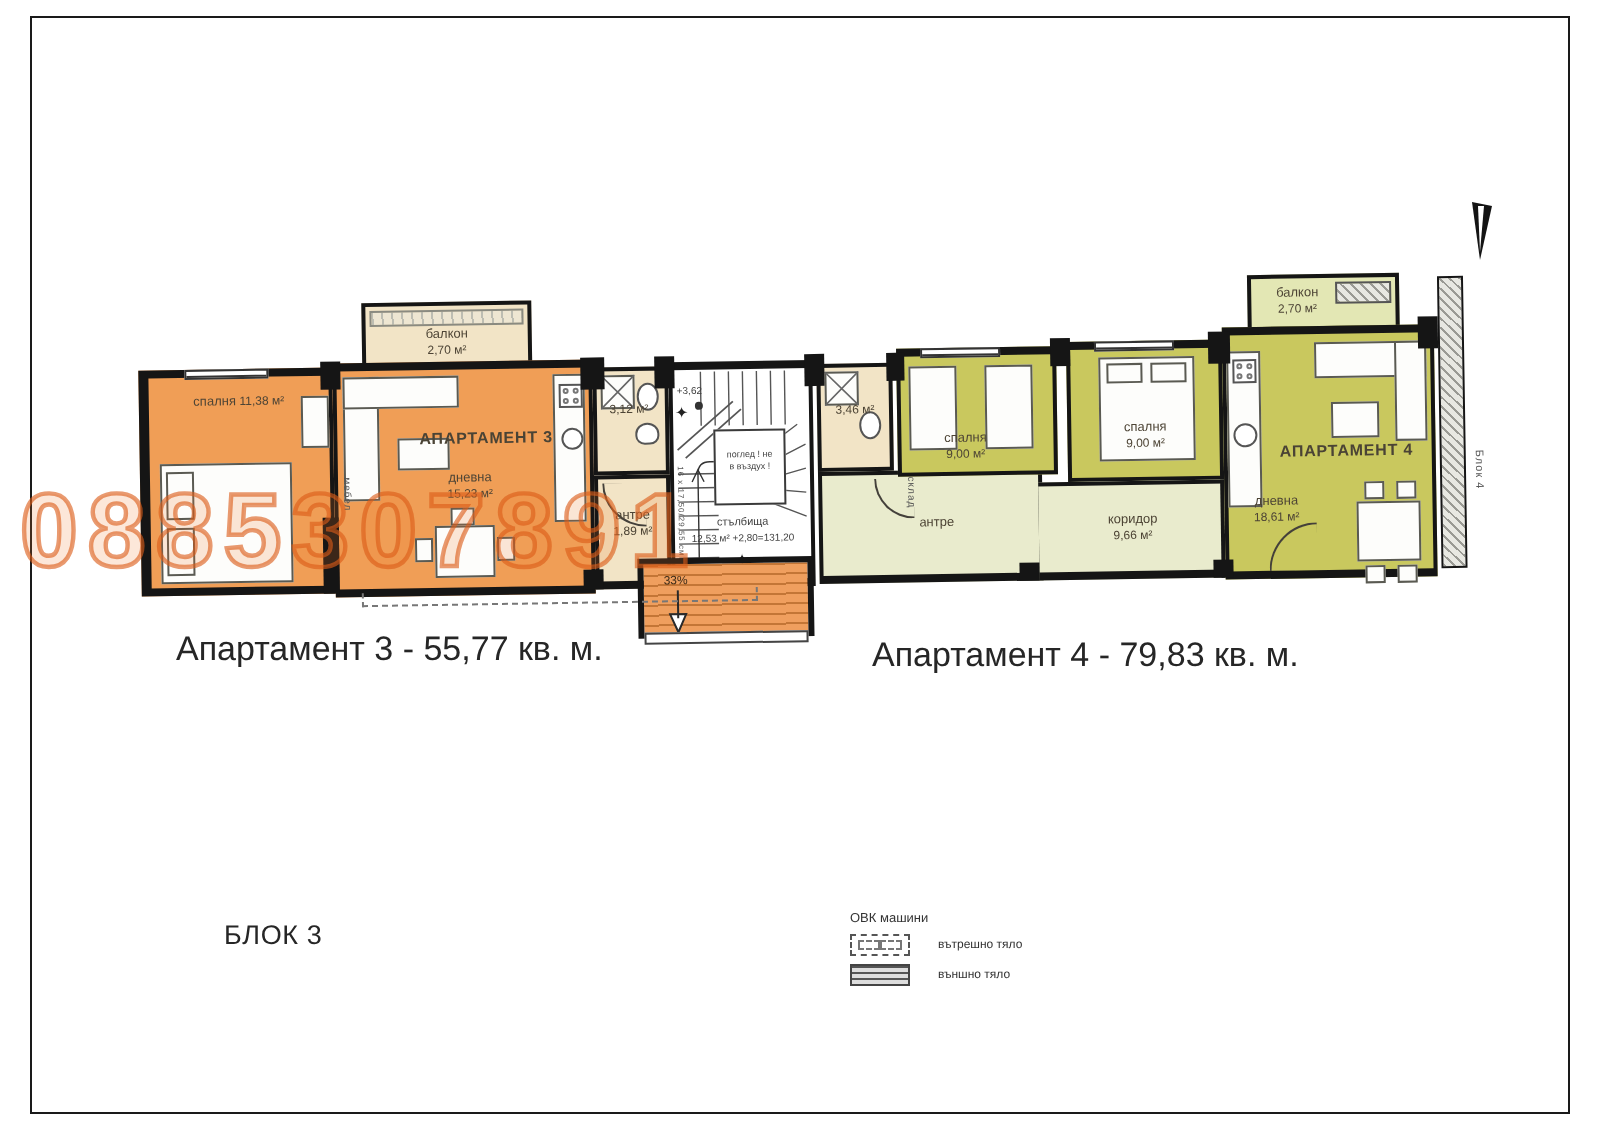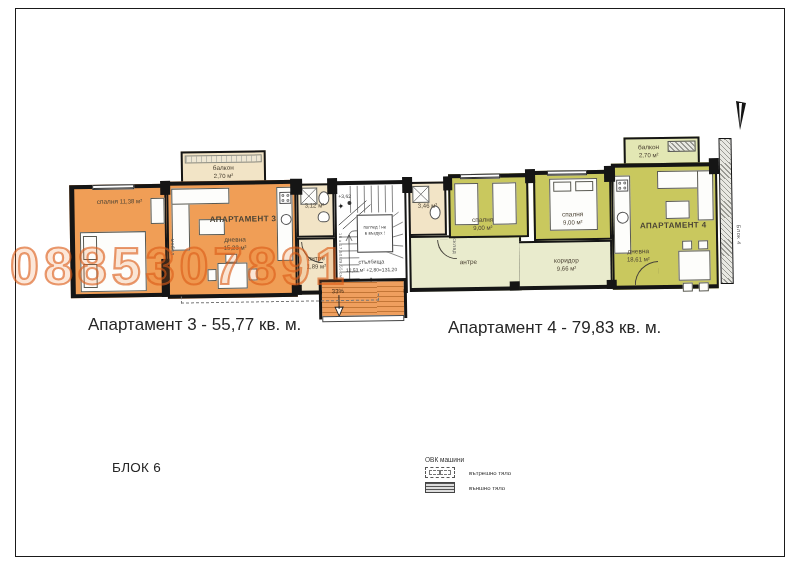--- a/index.html
+++ b/index.html
@@ -249,23 +249,23 @@
   </div>
 
   <div class="watermark">0885307891</div>
 
   <svg width="16" height="32" viewBox="0 0 16 32" style="position:absolute;left:733px;top:100px;">
     <polygon points="3,1 13,3 7,30" fill="#141414"></polygon>
     <polygon points="6,3 9,3 7,26" fill="#fff"></polygon>
   </svg>
 
   <div class="caption" style="left:88px;top:315px;">Апартамент 3 - 55,77 кв. м.</div>
-  <div class="caption" style="left:448px;top:318px;">Апартамент 4 - 79,83 кв. м.</div>
-
-  <div class="floor-title" style="left:112px;top:460px;">БЛОК 6</div>
+  <div class="caption" style="left:436px;top:318px;">Апартамент 4 - 79,83 кв. м.</div>
+
+  <div class="floor-title" style="left:112px;top:460px;">БЛОК 3</div>
 
   <div class="legend">
     <div class="ltitle">ОВК машини</div>
     <div class="lrow">
       <span class="sym sym-indoor"></span>
       <span>вътрешно тяло</span>
     </div>
     <div class="lrow">
       <span class="sym sym-outdoor"></span>
       <span>външно тяло</span>

